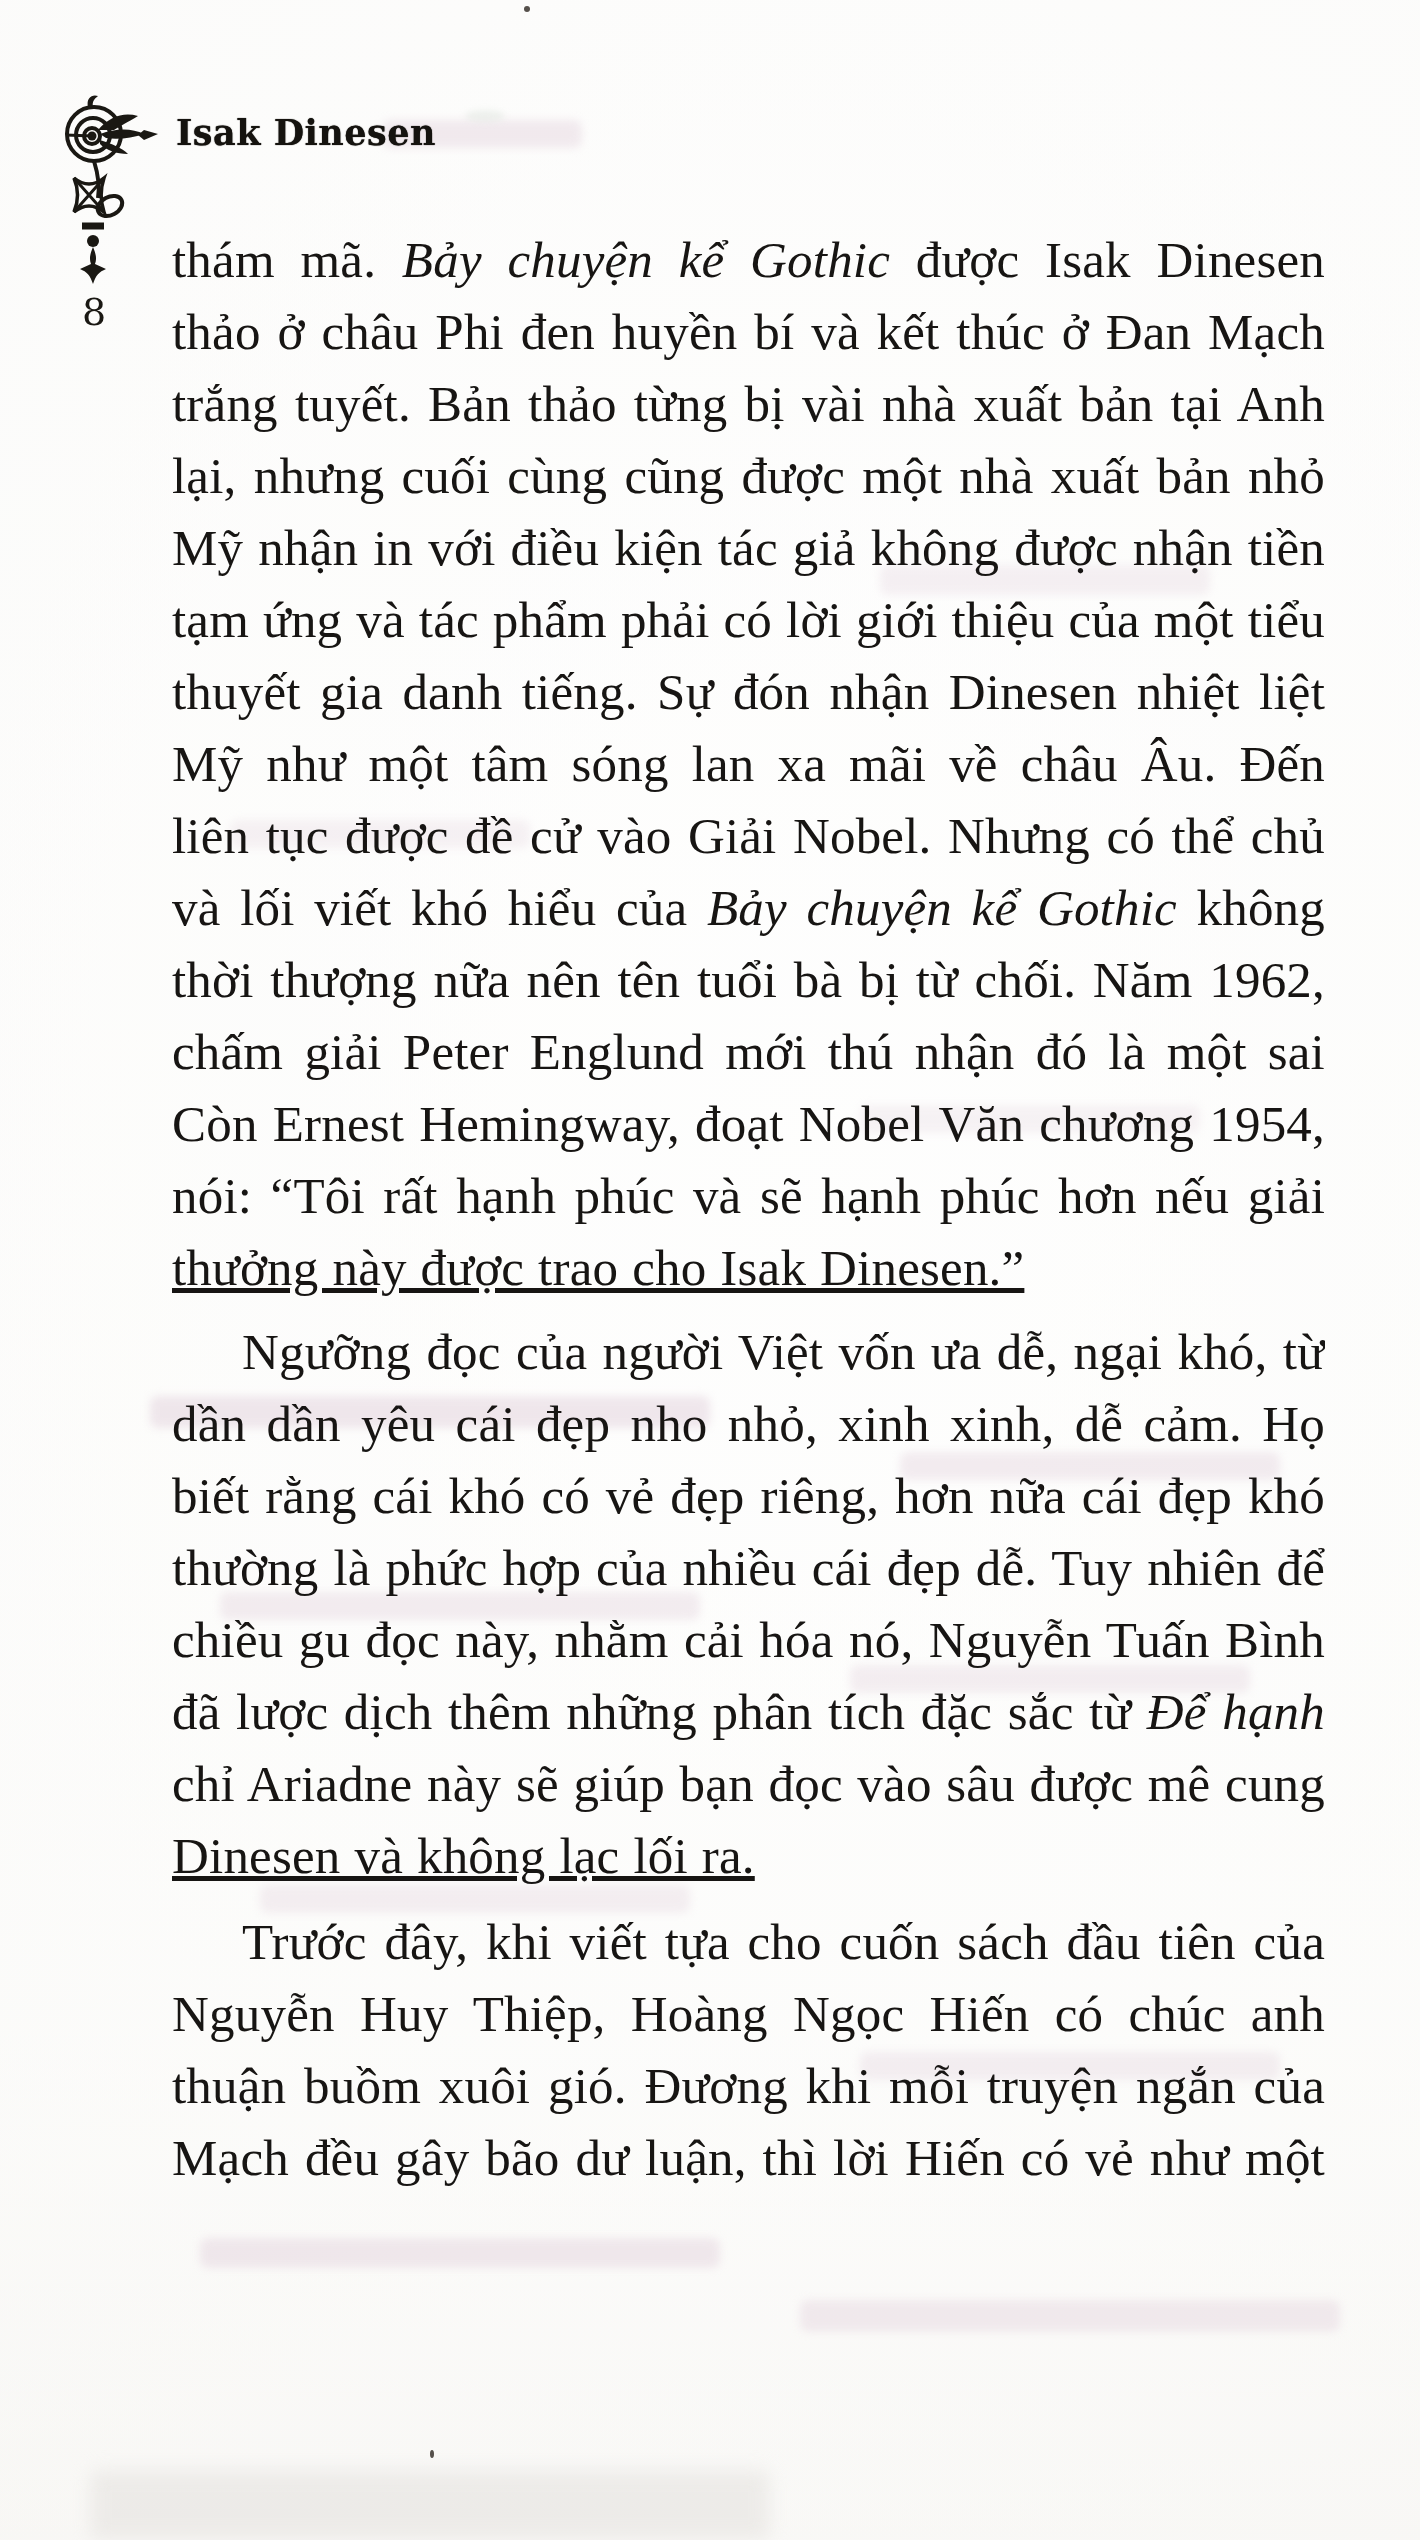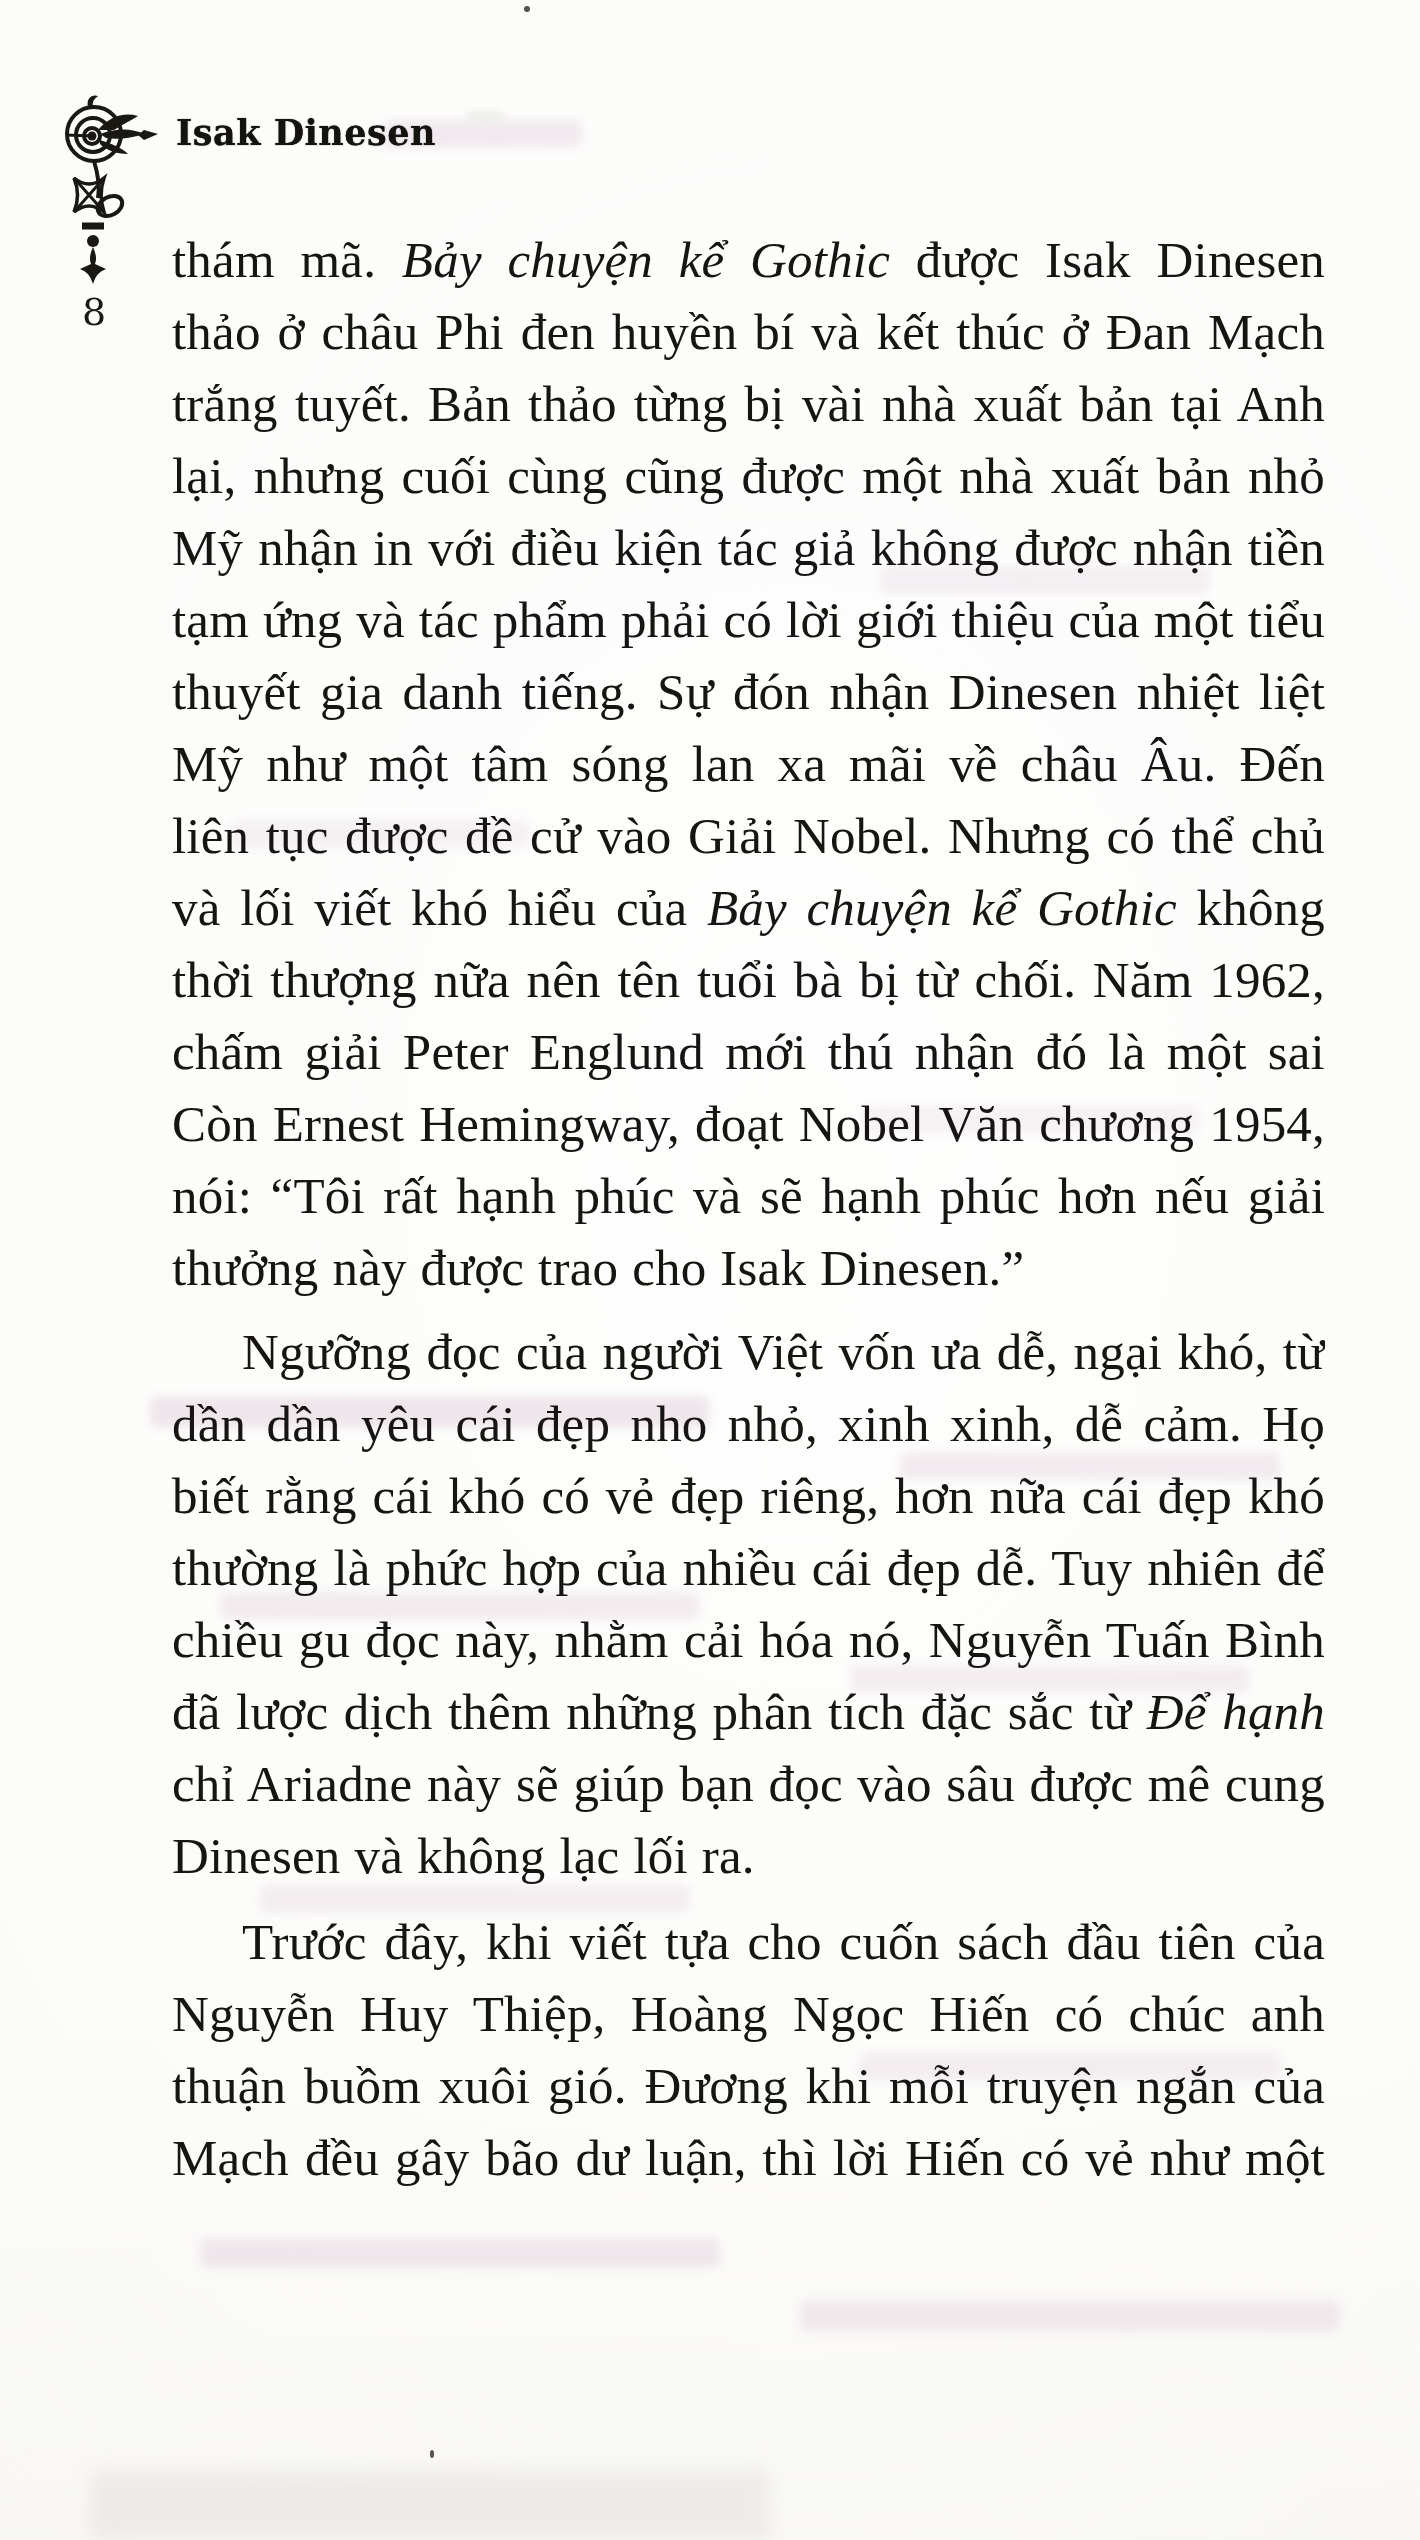--- a/index.html
+++ b/index.html
@@ -53,21 +53,21 @@
   }
   .para{margin:0;}
   .para + .para{margin-top:12px;}
   .para.p3{margin-top:14px;}
   .line{
     height:72px;
     overflow:hidden;
     text-align:justify;
     text-align-last:justify;
   }
-  .line.end{text-align:left;text-align-last:left;}
+  .line.end{text-align:left;text-align-last:left;text-decoration:underline;}
   .para.indent .line:first-child{text-indent:70px;}
   .it{font-style:italic;}
 </style>
 </head>
 <body>
 
 <div class="page">
 
   <div class="ghost" style="left:382px;top:120px;width:200px;height:28px;"></div>
   <div class="ghost" style="left:880px;top:565px;width:330px;height:30px;opacity:.3;"></div>

